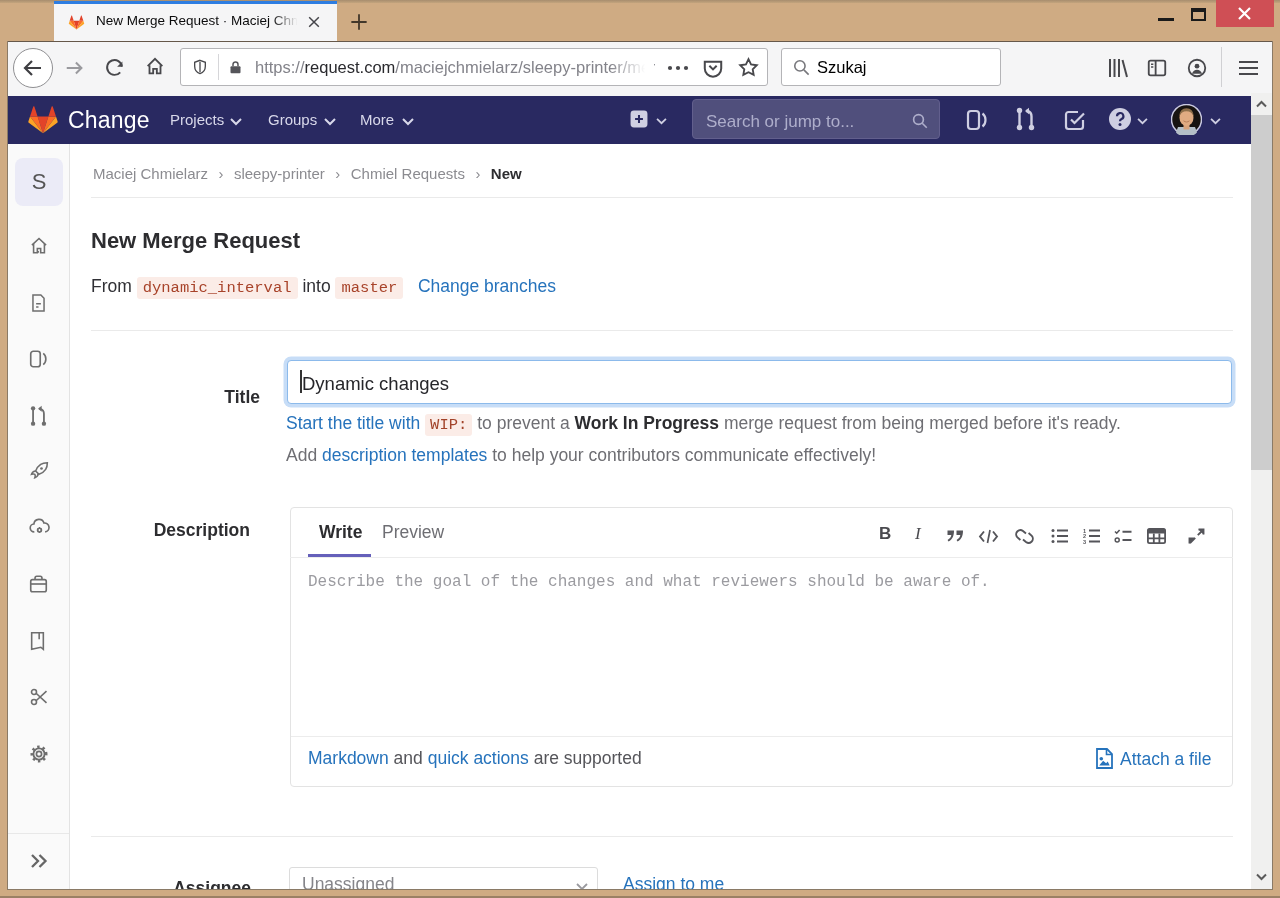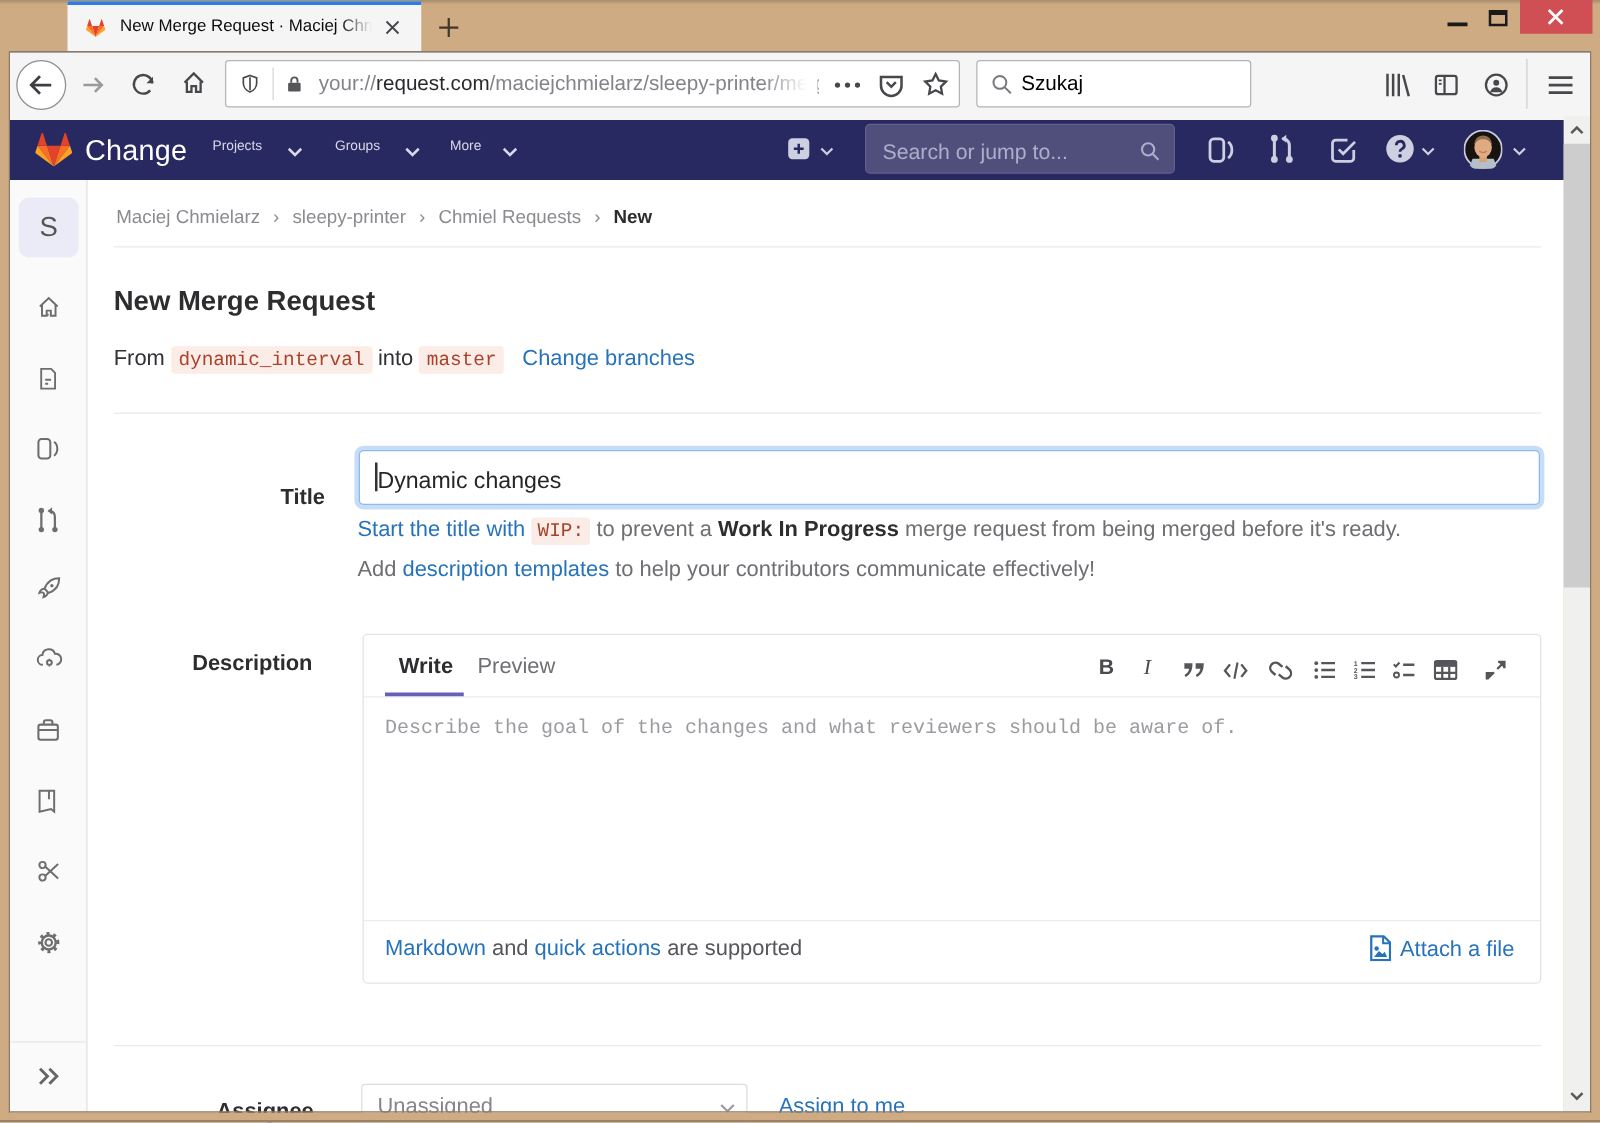--- a/index.html
+++ b/index.html
@@ -31,21 +31,21 @@
 #urlbar { left:180px; top:48px; width:588px; height:38px; background:#fff; border:1px solid #b4b4b7; border-radius:3px; }
 #urlsep { left:218px; top:54px; width:1px; height:26px; background:#d6d6d9; }
 #urltext { left:255px; top:58px; width:400px; font-size:16.5px; color:#83838a; white-space:nowrap; overflow:hidden; }
 #urltext b { color:#2a2a2e; font-weight:normal; }
 #urlfade { left:610px; top:50px; width:44px; height:34px; background:linear-gradient(90deg,rgba(255,255,255,0),#fff 80%); }
 #searchbar { left:781px; top:48px; width:220px; height:38px; background:#fff; border:1px solid #b4b4b7; border-radius:3px; }
 #searchtext { left:817px; top:58px; font-size:16.5px; color:#000000; }
 #tbsep2 { left:1221px; top:47px; width:1px; height:40px; background:#d0d0d3; }
 
 #navbar { left:8px; top:96px; width:1243px; height:48px; background:#292961; }
-.navtxt { color:#d8d8ea; font-size:11px;text-align:right; }
+.navtxt { color:#d8d8ea; font-size:15px;text-align:right; }
 #gl-wordmark { left:68px; top:107px; font-size:23px; color:#fff; letter-spacing:0.2px; }
 #nav-search { left:692px; top:99px; width:248px; height:40px; background:#504f7c; border:1px solid #625f8d; border-radius:4px; }
 #nav-search-ph { left:706px; top:112px; font-size:17px; color:#aeaecb; }
 
 #sidebar { left:8px; top:144px; width:62px; height:746px; background:#fafafa; border-right:1px solid #e3e3e3; }
 #proj-avatar { left:15px; top:158px; width:48px; height:48px; background:#ebebf7; border-radius:8px; color:#555; font-size:22px; text-align:center; line-height:48px; }
 #sb-sep { left:8px; top:833px; width:61px; height:1px; background:#e8e8e8; }
 .sbico { position:absolute; left:29px; width:20px; height:20px; color:#6e6e6e; }
 
 #content { left:70px; top:144px; width:1181px; height:746px; background:#fff; }
@@ -152,21 +152,21 @@
       <path d="M12 4.2v15.6" stroke="#48484c" stroke-width="2"></path>
     </svg>
 </div>
 <div class="abs" id="urlsep"></div>
 <div class="abs" style="left:228px;top:58px;">
 <svg width="15" height="19" viewBox="0 0 24 24">
       <rect x="4" y="10" width="16" height="11" rx="1.5" fill="#55555a"></rect>
       <path d="M8 10V7a4 4 0 0 1 8 0v3" stroke="#55555a" stroke-width="2.4" fill="none"></path>
     </svg>
 </div>
-<div class="abs" id="urltext"><span style="color:#83838a">your://</span><b>request.com</b>/maciejchmielarz/sleepy-printer/merge_requests/new</div>
+<div class="abs" id="urltext"><span style="color:#83838a">https://</span><b>request.com</b>/maciejchmielarz/sleepy-printer/merge_requests/new</div>
 <div class="abs" id="urlfade"></div>
 <div class="abs" style="left:666px;top:64px;">
 <svg width="24" height="8" viewBox="0 0 24 8">
       <circle cx="4" cy="4" r="2.1" fill="#48484c"></circle>
       <circle cx="12" cy="4" r="2.1" fill="#48484c"></circle>
       <circle cx="20" cy="4" r="2.1" fill="#48484c"></circle>
     </svg>
 </div>
 <div class="abs" style="left:702px;top:58px;">
 <svg width="22" height="21" viewBox="0 0 24 23">

